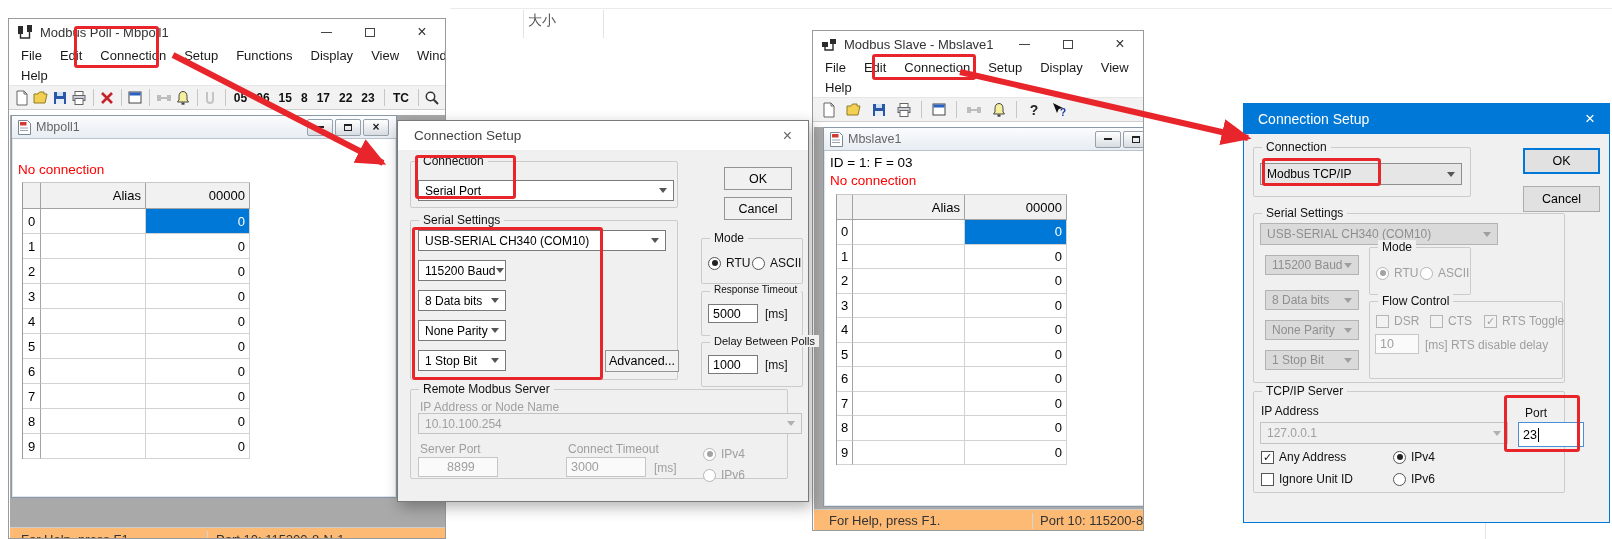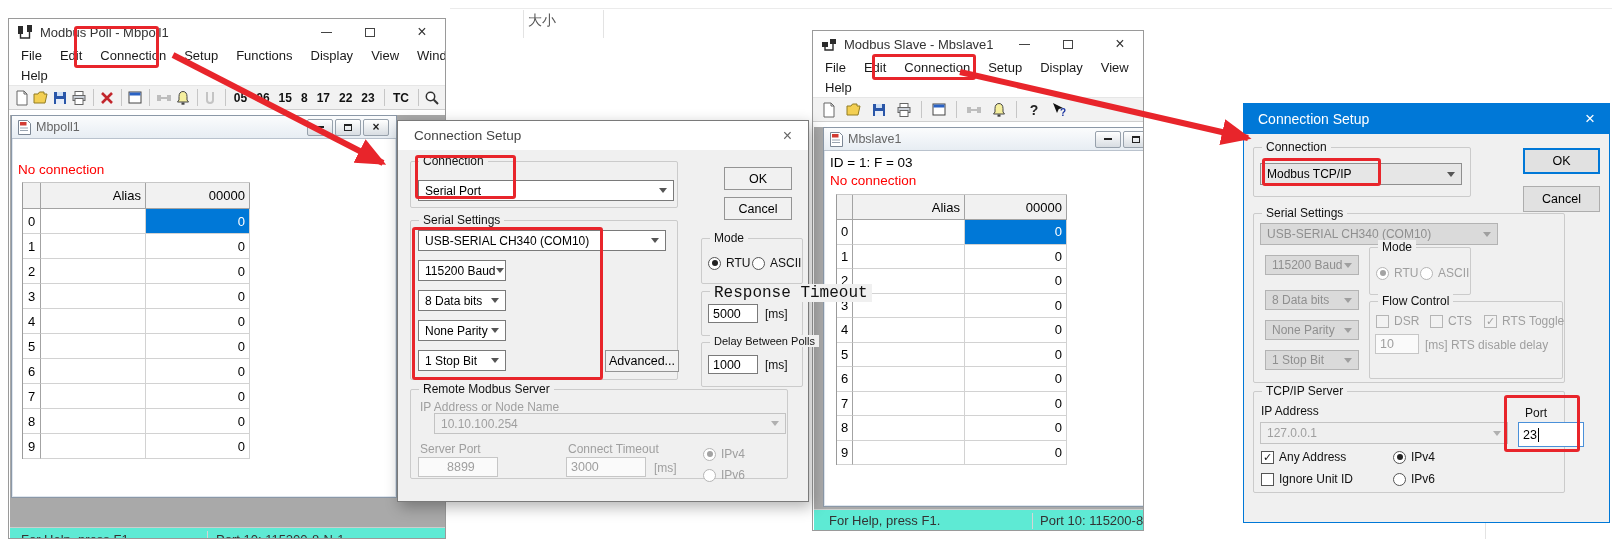--- a/index.html
+++ b/index.html
@@ -39,21 +39,21 @@
 
   
   .grid { position:absolute; display:grid; background:#fff; font-size:13px; border-left:1px solid #9a9a9a; border-top:1px solid #c7c7c7; }
   .gh { background:#f1f1f1; border-right:1px solid #a3a3a3; border-bottom:1px solid #a3a3a3; display:flex; align-items:center; justify-content:flex-end; padding:0 4px; color:#000; }
   .gc { border-right:1px solid #d2d2d2; border-bottom:1px solid #d2d2d2; display:flex; align-items:center; background:#fff; }
   .gc.num { justify-content:center; border-right:1px solid #a3a3a3; }
   .gc.val { justify-content:flex-end; padding:0 4px; }
   .gc.sel { background:#0078d7; color:#fff; }
 
   
-  .statusbar { position:absolute; background:#5eead4; border-top:1px solid #cdcdcd; font-size:13px; color:#333; }
+  .statusbar { position:absolute; background:#fdba74; border-top:1px solid #cdcdcd; font-size:13px; color:#333; }
   .sb-divider { position:absolute; width:1px; height:16px; background:#d5d5d5; top:3px; }
   .grip { position:absolute; right:2px; bottom:2px; width:12px; height:12px;
           background-image:radial-gradient(#9a9a9a 35%, transparent 36%); background-size:4px 4px; }
 
   
   .dlg { position:absolute; background:#f0f0f0; }
   .dlg1 { border:1px solid #7a7a7a; box-shadow:3px 5px 14px rgba(0,0,0,.3); }
   .dlg1-title { height:29px; background:#fff; display:flex; align-items:center; padding:0 16px; font-size:13.5px; color:#444; }
   .dlg1-close { margin-left:auto; color:#666; font-size:16px; }
   .dlg2 { border:1px solid #0078d7; }
@@ -497,36 +497,36 @@
     <div class="rad sel" style="left:310px;top:135px;">
         <span class="dot"></span>
         <span>RTU</span>
       </div>
     <div class="rad" style="left:354px;top:135px;">
         <span class="dot"></span>
         <span>ASCII</span>
       </div>
 
     <div class="grp" style="left:303px;top:170px;width:102px;height:45px;">
-      <span class="glabel" style="font-size:16px;font-family:Liberation Mono, monospace;">Response Timeout</span>
+      <span class="glabel" style="font-size:10px;">Response Timeout</span>
     </div>
     <div class="field" style="left:310px;top:183px;width:50px;height:19px;">5000</div>
     <div class="slabel" style="left:367px;top:186px;">[ms]</div>
 
     <div class="grp" style="left:303px;top:221px;width:102px;height:45px;">
       <span class="glabel" style="font-size:11px;">Delay Between Polls</span>
     </div>
     <div class="field" style="left:310px;top:234px;width:50px;height:19px;">1000</div>
     <div class="slabel" style="left:367px;top:237px;">[ms]</div>
 
     <div class="grp" style="left:12px;top:268px;width:378px;height:90px;">
       <span class="glabel">Remote Modbus Server</span>
     </div>
     <div class="slabel dimtxt" style="left:22px;top:279px;">IP Address or Node Name</div>
-    <div class="combo dis" style="left:36px;top:292px;width:352px;height:21px;">
+    <div class="combo dis" style="left:20px;top:292px;width:384px;height:21px;">
       <span>10.10.100.254</span>
         <span class="arr"></span>
     </div>
     <div class="slabel dimtxt" style="left:22px;top:321px;">Server Port</div>
     <div class="field dis" style="left:20px;top:336px;width:80px;height:20px;padding-left:28px;">8899</div>
     <div class="slabel dimtxt" style="left:170px;top:321px;">Connect Timeout</div>
     <div class="field dis" style="left:168px;top:336px;width:80px;height:20px;">3000</div>
     <div class="slabel dimtxt" style="left:256px;top:340px;">[ms]</div>
     <div class="rad dis sel" style="left:305px;top:326px;">
         <span class="dot"></span>

